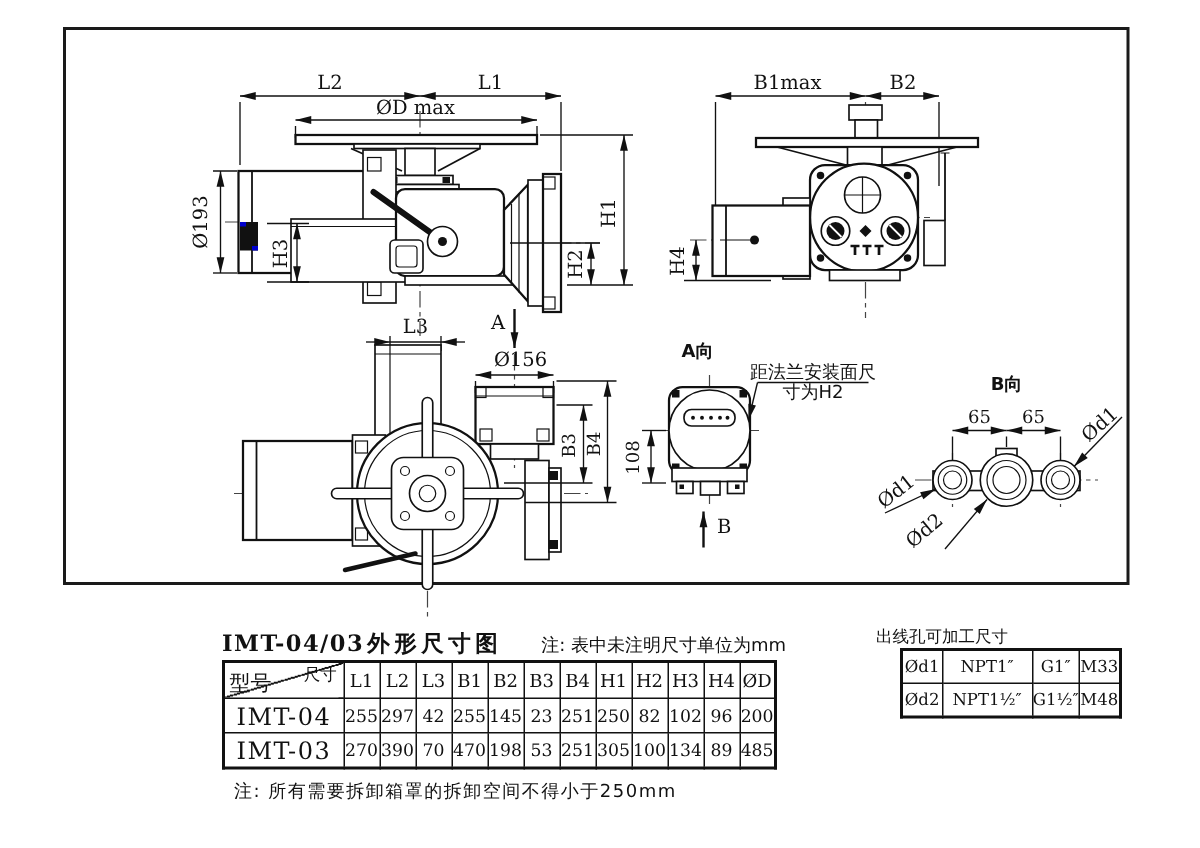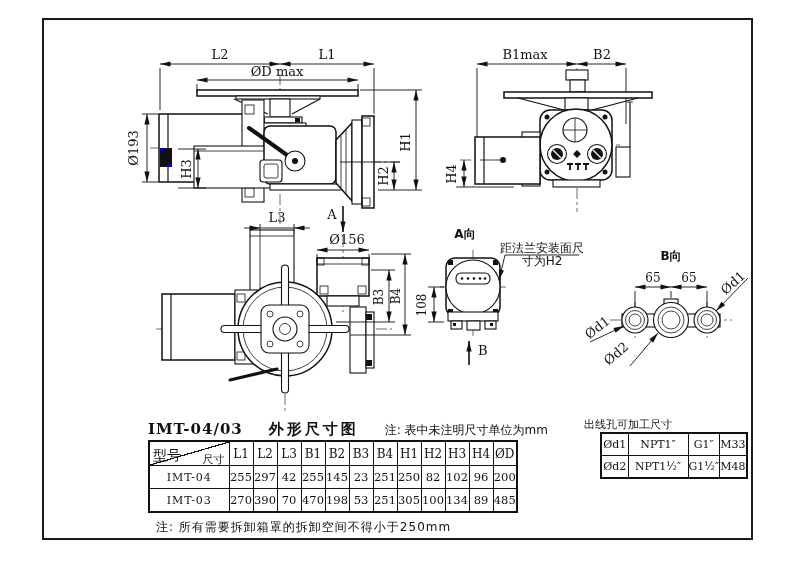--- a/index.html
+++ b/index.html
@@ -1,51 +1,51 @@
 <!DOCTYPE html>
 <html><head>
 <meta charset="utf-8">
 <style>
   html,body{margin:0;padding:0;background:#fff;}
   body{width:800px;height:565px;font-family:"DejaVu Serif",serif;color:#111;}
   .page{position:relative;width:800px;height:565px;background:#fff;overflow:hidden;}
-  .frame{position:absolute;left:42px;top:18px;width:711px;height:522px;
+  .frame{position:absolute;left:42px;top:18px;width:711px;height:372px;
          border:2px solid #1a1a1a;box-sizing:border-box;background:#fff;}
   .frame > svg{position:absolute;left:0;top:0;}
 
   
   .o  {fill:#fff;stroke:#111;stroke-width:1.5;}
   .o2 {fill:#fff;stroke:#111;stroke-width:1.1;}
   .ln {stroke:#111;stroke-width:1.2;fill:none;}
   .thin{stroke:#111;stroke-width:.8;fill:none;}
   .dim{stroke:#111;stroke-width:.9;fill:none;}
   .cl {stroke:#444;stroke-width:.8;fill:none;stroke-dasharray:11 3 3 3;}
   .dk {fill:#111;stroke:none;}
   .blue{fill:#0000cc;stroke:none;}
   text{font-size:13px;fill:#111;font-family:"DejaVu Serif",serif;}
   .t12{font-size:12px;} .t9{font-size:9.5px;}
   .cjk{font-family:"DejaVu Sans",sans-serif;font-size:12px;}
 
   
   .caption{position:absolute;left:104px;top:400px;display:flex;align-items:baseline;white-space:nowrap;}
   .caption .model{font-size:15px;font-weight:700;letter-spacing:1px;}
-  .caption .cap-title{font-size:15px;font-weight:700;letter-spacing:3px;margin-left:26px;font-family:Liberation Sans, sans-serif;}
+  .caption .cap-title{font-size:15px;font-weight:700;letter-spacing:3px;margin-left:2px;font-family:Liberation Sans, sans-serif;}
   .caption .unit{font-size:12px;margin-left:26px;font-family:"DejaVu Sans",sans-serif;}
 
   
   .dim-table{position:absolute;left:104px;top:420px;border-collapse:collapse;table-layout:fixed;
              border:2px solid #111;background:#fff;}
   .dim-table td{border:1px solid #111;text-align:center;vertical-align:middle;
                 font-size:11.5px;padding:0;height:22px;overflow:hidden;}
   .dim-table tr.hdr td{height:23px;font-size:12px;}
-  .dim-table td.model{font-size:11px;letter-spacing:1px;}
+  .dim-table td.model{font-size:16px;letter-spacing:1px;}
   td.diag{position:relative;background:
      linear-gradient(to bottom right,transparent calc(50% - .6px),#111 calc(50% - .6px),
                      #111 calc(50% + .6px),transparent calc(50% + .6px));}
-  td.diag .t{position:absolute;top:10px;right:4px;font-size:11px;font-family:Liberation Serif, serif;}
+  td.diag .t{position:absolute;top:0;right:4px;font-size:11px;font-family:Liberation Serif, serif;}
   td.diag .b{position:absolute;bottom:0;left:3px;font-size:14px;font-family:"DejaVu Sans",sans-serif;}
 
   
   .port-title{position:absolute;left:540px;top:397px;font-size:11px;font-family:"DejaVu Sans",sans-serif;}
   .port-table{position:absolute;left:556px;top:412px;border-collapse:collapse;border:2px solid #111;
               table-layout:fixed;background:#fff;}
   .port-table td{border:1px solid #111;text-align:center;vertical-align:middle;font-size:11px;
                  padding:0;height:21px;}
 
   .footer-note{position:absolute;left:112px;top:499px;font-size:12px;letter-spacing:1px;

